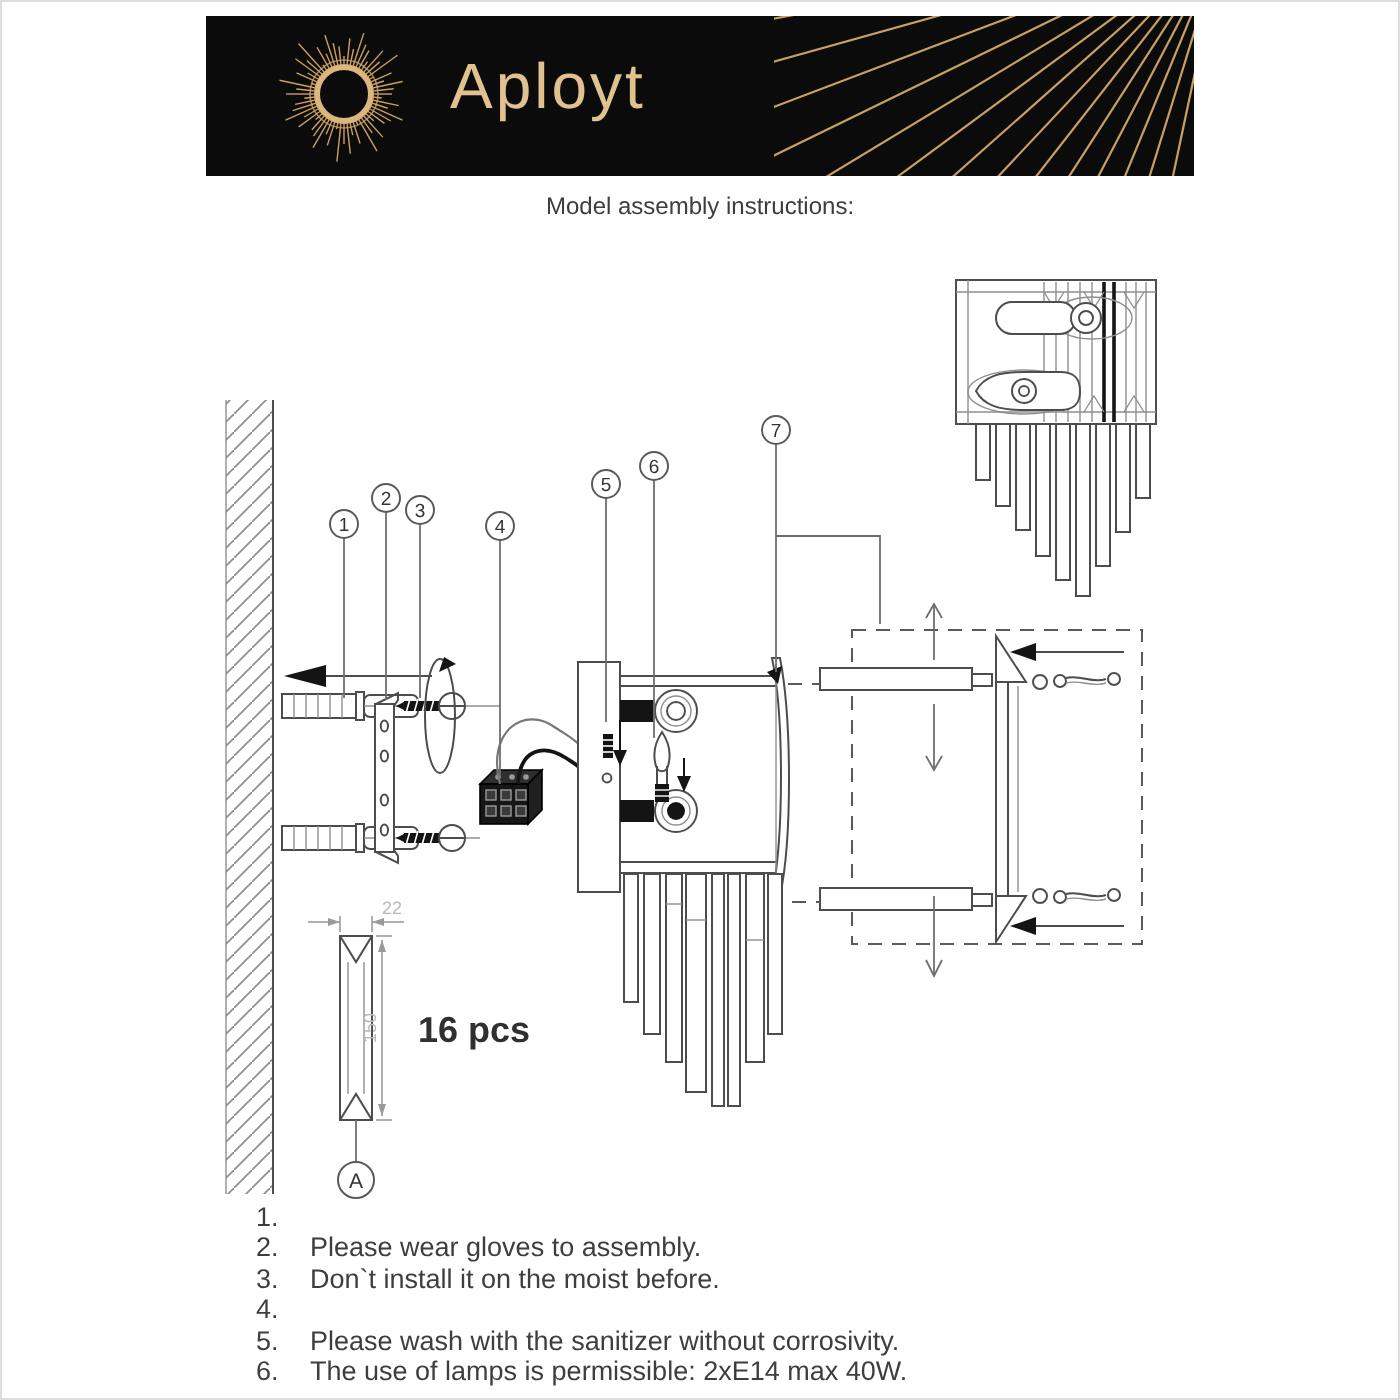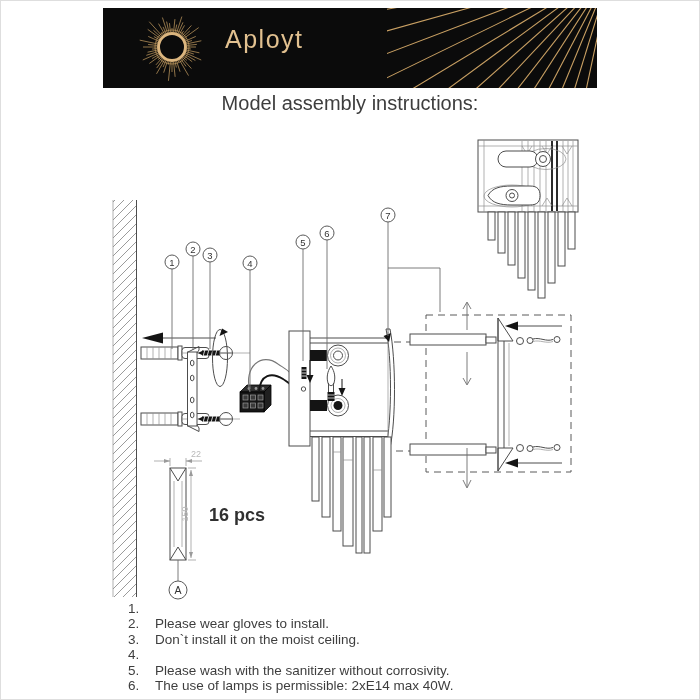--- a/index.html
+++ b/index.html
@@ -1,25 +1,25 @@
 <!DOCTYPE html>
 <html><head>
 <meta charset="utf-8">
 <style>
   html,body{margin:0;padding:0;background:#ffffff;}
   .page{position:relative;width:700px;height:700px;background:#fff;overflow:hidden;
         font-family:"Liberation Sans",sans-serif;box-shadow:inset 0 0 0 1px #dedede;}
   
   .banner{position:absolute;left:103px;top:8px;width:494px;height:80px;background:#0b0b0b;overflow:hidden;}
   .sunburst{position:absolute;left:31px;top:1px;width:76px;height:76px;}
-  .brand{position:absolute;left:122px;top:17px;font-size:25px;color:#e2c190;letter-spacing:1.5px;font-weight:400;}
+  .brand{position:absolute;left:122px;top:17px;font-size:32px;color:#e2c190;letter-spacing:1.5px;font-weight:400;}
   .rays{position:absolute;right:0;top:0;width:210px;height:80px;}
   
   .title-block{position:absolute;left:0;top:95px;width:700px;text-align:center;color:#3d3d3d;}
-  .title-line{font-size:20px;line-height:17px;}
+  .title-line{font-size:12px;line-height:17px;}
   
   .diagram{position:absolute;left:0;top:0;width:700px;height:700px;}
   .ln{stroke:#4d4d4d;stroke-width:1;fill:none;}
   .lnf{stroke:#4d4d4d;stroke-width:1;fill:#ffffff;}
   .thin{stroke:#8f8f8f;stroke-width:0.7;fill:none;}
   .blk{fill:#141414;stroke:none;}
   .dash{stroke:#5a5a5a;stroke-width:1;fill:none;stroke-dasharray:7 5;}
   .ld{stroke:#6e6e6e;stroke-width:0.9;fill:none;}
   .callout-circle{stroke:#5a5a5a;stroke-width:1;fill:#fff;}
   .callout-text{font-size:9.5px;fill:#333;text-anchor:middle;font-family:"Liberation Sans",sans-serif;}
@@ -452,25 +452,25 @@
     </g>
     <text x="209" y="521" class="qty-text">16 pcs</text>
   </svg>
 
   <div class="instructions">
     <div class="instr-row">
       <span class="instr-num">1.</span>
     </div>
     <div class="instr-row">
       <span class="instr-num">2.</span>
-      <span>Please wear gloves to install.</span>
+      <span>Please wear gloves to assembly.</span>
     </div>
     <div class="instr-row">
       <span class="instr-num">3.</span>
-      <span>Don`t install it on the moist ceiling.</span>
+      <span>Don`t install it on the moist before.</span>
     </div>
     <div class="instr-row">
       <span class="instr-num">4.</span>
     </div>
     <div class="instr-row">
       <span class="instr-num">5.</span>
       <span>Please wash with the sanitizer without corrosivity.</span>
     </div>
     <div class="instr-row">
       <span class="instr-num">6.</span>

